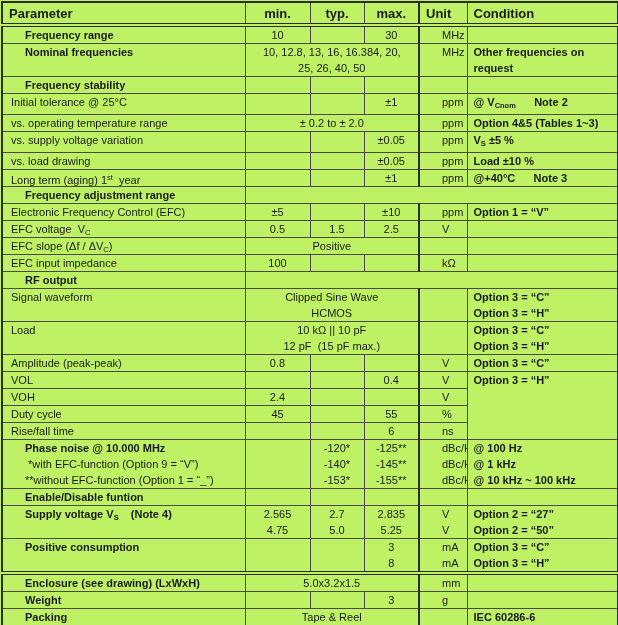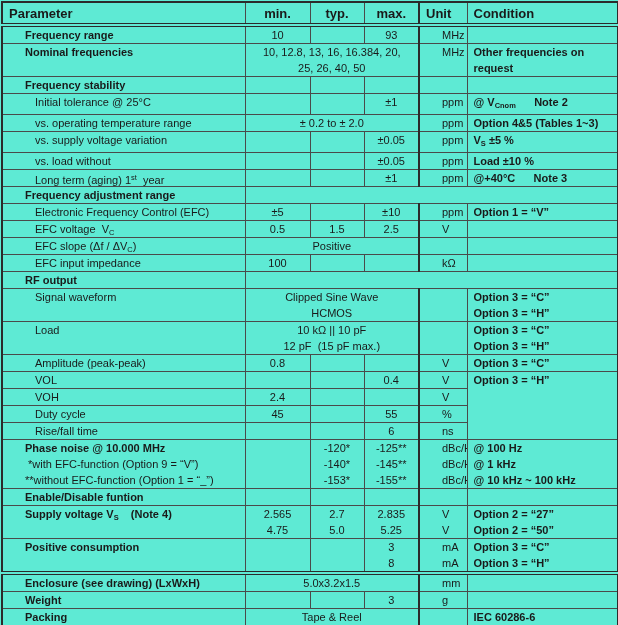--- a/index.html
+++ b/index.html
@@ -1,27 +1,27 @@
 <!DOCTYPE html>
 <html><head>
 <meta charset="utf-8">
 <style>
   *{box-sizing:border-box;}
   html,body{margin:0;padding:0;background:#ffffff;}
-  .page{width:618px;height:625px;background:#5eead4;padding:1px;}
+  .page{width:618px;height:625px;background:#bef264;padding:1px;}
   table{border-collapse:collapse;width:616px;table-layout:fixed;
         font-family:"Liberation Sans",sans-serif;font-size:11px;color:#1a1a1a;
         border:2px solid #2b2b2b;}
   td,th{border:1px solid #4a4a4a;padding:0;vertical-align:top;overflow:hidden;}
   th{font-size:13px;font-weight:bold;text-align:left;height:23px;vertical-align:middle;
      border-bottom:4px double #2b2b2b;padding-left:6px;}
   th.c{text-align:center;padding-left:0;}
   th.uh{border-left:2px solid #2b2b2b;}
   .pcell{padding-left:22px;}
-  .pcell.ind{padding-left:32px;}
+  .pcell.ind{padding-left:8px;}
   .ln{height:16px;line-height:16px;white-space:pre;}
   .b{font-weight:bold;}
   .vcell{text-align:center;}
   .vtx{line-height:16px;white-space:pre;}
   .ucell{padding-left:22px;border-left:2px solid #2b2b2b;}
   .ccell{padding-left:6px;}
   .cnd{line-height:16px;white-space:pre-wrap;font-weight:bold;}
   tr.dbl td{border-top:4px double #2b2b2b;}
   sub{font-size:68%;vertical-align:-2px;}
   sup{font-size:68%;vertical-align:4px;}
@@ -54,21 +54,21 @@
           <td class="pcell">
             <div class="ln b">Frequency range</div>
           </td>
           <td class="vcell">
             <div class="vtx">10</div>
           </td>
           <td class="vcell">
             <div class="vtx"></div>
           </td>
           <td class="vcell">
-            <div class="vtx">93</div>
+            <div class="vtx">30</div>
           </td>
           <td class="ucell">
             <div class="vtx">MHz</div>
           </td>
           <td class="ccell">
             <div class="cnd"></div>
           </td>
         </tr>
         <tr>
           <td class="pcell">
@@ -153,21 +153,21 @@
           </td>
           <td class="ucell">
             <div class="vtx">ppm</div>
           </td>
           <td class="ccell">
             <div class="cnd">V<sub>S</sub> ±5 %</div>
           </td>
         </tr>
         <tr>
           <td class="pcell ind">
-            <div class="ln">vs. load without</div>
+            <div class="ln">vs. load drawing</div>
           </td>
           <td class="vcell">
             <div class="vtx"></div>
           </td>
           <td class="vcell">
             <div class="vtx"></div>
           </td>
           <td class="vcell">
             <div class="vtx">±0.05</div>
           </td>

